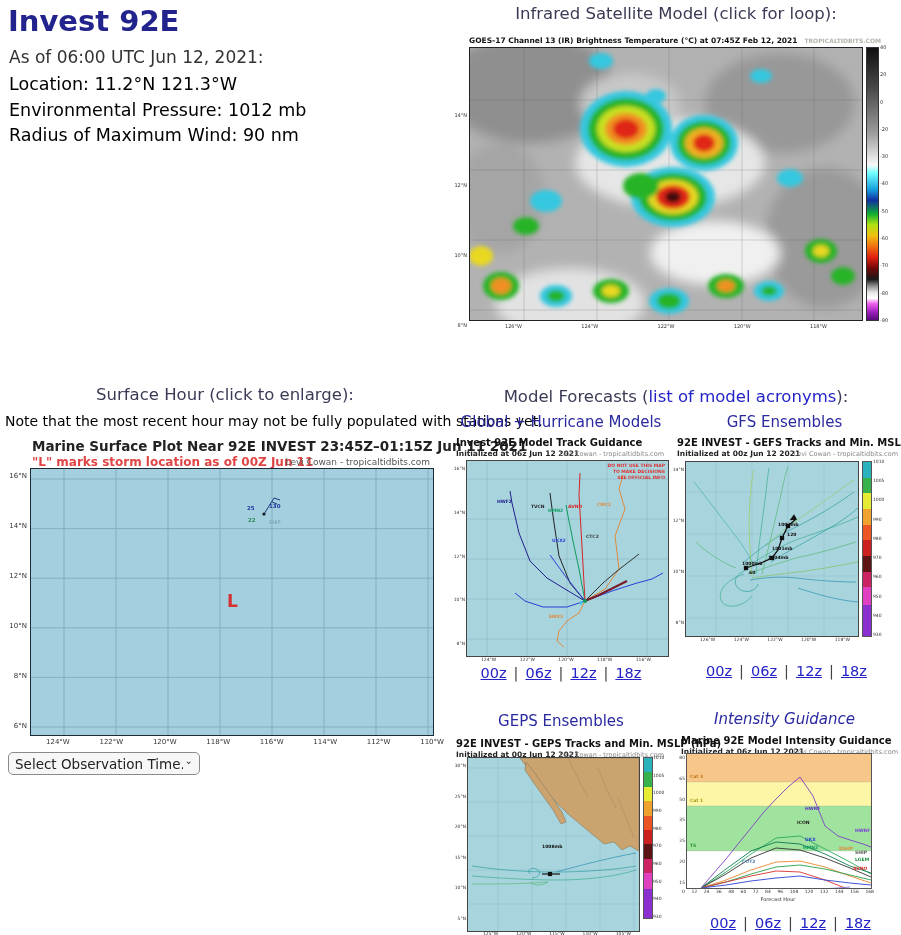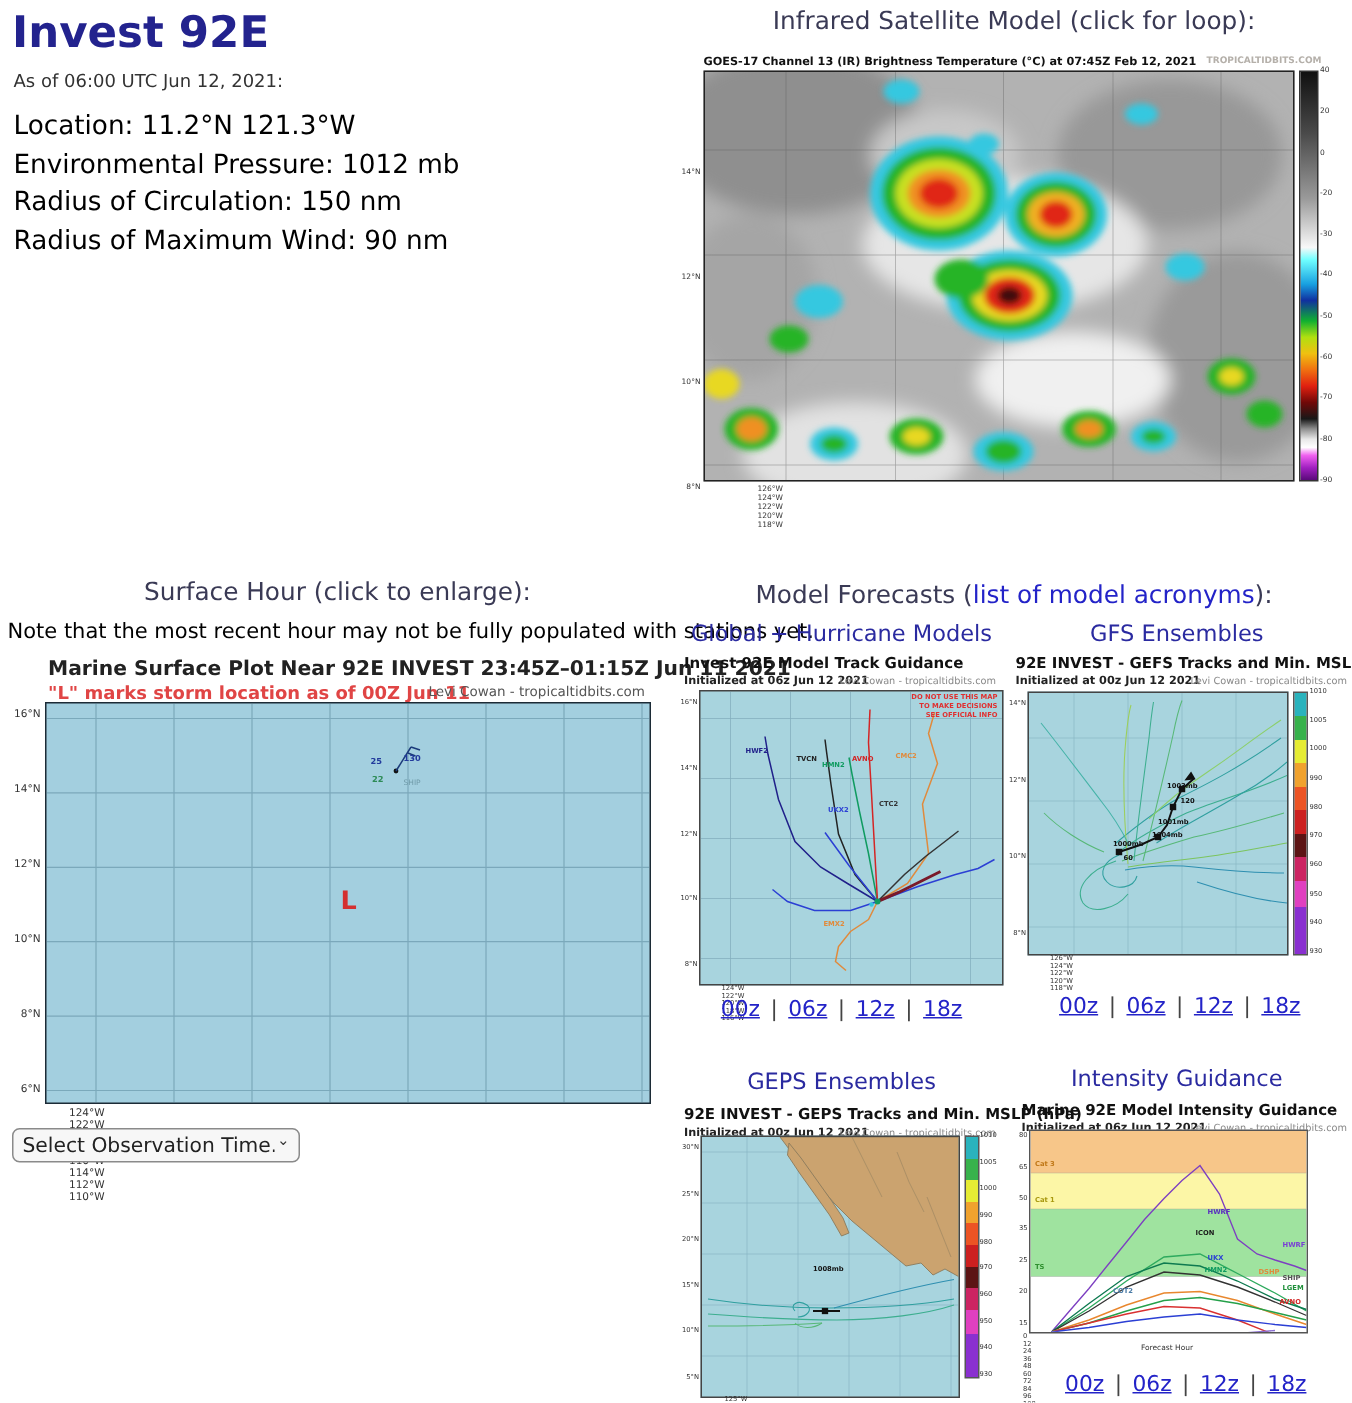--- a/index.html
+++ b/index.html
@@ -2,35 +2,35 @@
 <html><head>
 <meta charset="utf-8">
 <style>
   html,body{margin:0;padding:0;background:#fff;}
   body{width:901px;height:935px;position:relative;overflow:hidden;
        font-family:"DejaVu Sans","Liberation Sans",sans-serif;color:#111;}
   .abs{position:absolute;}
 
   
   #storm-title{left:8px;top:4px;font-size:29px;font-weight:600;color:#23238e;}
-  #storm-asof{left:9px;top:47px;font-size:12px;color:#333;}
+  #storm-asof{left:9px;top:47px;font-size:17px;color:#333;}
   #storm-lines{left:9px;top:72px;}
   #storm-lines span{display:block;font-size:17.5px;line-height:25.5px;color:#000;}
 
   
   .sec-h{font-size:16.5px;color:#3a3a55;text-align:center;}
   .sub-h{font-size:15px;color:#2a2aa0;text-align:center;}
   .mini-title{font-weight:bold;font-size:10px;color:#111;white-space:nowrap;}
   .mini-init{font-weight:bold;font-size:7.5px;color:#222;white-space:nowrap;}
   .mini-attr{font-size:6.5px;color:#888;white-space:nowrap;}
   a.fake-link,{cursor:pointer;}
   .lnk{color:#2323c8;cursor:pointer;}
 
   
-  .ticks-x{display:flex;justify-content:space-between;flex-direction:column;}
+  .ticks-x{display:flex;justify-content:space-between;}
   .ticks-x span{font-size:4.5px;color:#333;white-space:nowrap;}
   .ticks-y{display:flex;flex-direction:column;justify-content:space-between;align-items:flex-end;}
   .ticks-y span{font-size:4.5px;color:#333;white-space:nowrap;}
   .cb-ticks{display:flex;flex-direction:column;justify-content:space-between;align-items:flex-start;}
   .cb-ticks span{font-size:4.5px;color:#333;}
 
   
   #sat-header{left:451px;top:4px;width:450px;}
   #sat-panel{left:467px;top:33px;width:430px;height:300px;}
   #sat-title{left:2px;top:3px;font-size:7.5px;font-weight:bold;color:#111;white-space:nowrap;}
@@ -63,21 +63,21 @@
   #surf-select-wrap::after{content:"⌄";position:absolute;right:7px;top:3px;font-size:10px;color:#333;pointer-events:none;}
   #obs-select{width:100%;height:100%;appearance:none;-webkit-appearance:none;
     border:1px solid #8a8a8a;border-radius:5px;background:#f7f7f7;
     font-family:inherit;font-size:13.5px;color:#222;padding:0 16px 0 6px;}
 
   
   #mf-header{left:451px;top:387px;width:450px;}
   #h-track{left:455px;top:413px;width:212px;}
   #h-gefs{left:672px;top:413px;width:225px;}
   #h-geps{left:455px;top:712px;width:212px;}
-  #h-int{left:672px;top:710px;width:225px;}
+  #h-int{left:672px;top:710px;width:225px;font-style:italic;}
 
   .panel-map{position:absolute;background:#a8d4de;border:1px solid #444;cursor:pointer;}
   .mslp-cb{position:absolute;width:8px;border:0.5px solid #555;
     background:linear-gradient(180deg,#2ab3bd 0%,#2ab3bd 9%,#38b24c 9%,#38b24c 18%,
      #e6ec34 18%,#e6ec34 27%,#f0a22e 27%,#f0a22e 36%,#ec5424 36%,#ec5424 45%,
      #cc2020 45%,#cc2020 54%,#5c1414 54%,#5c1414 63%,#cc2462 63%,#cc2462 72%,
      #e040c0 72%,#e040c0 82%,#8a30d0 82%,#8a30d0 100%);}
   .ov{position:absolute;inset:0;pointer-events:none;}
   .ov span{position:absolute;font-size:4.5px;font-weight:bold;white-space:nowrap;}
   .cycle-links{position:absolute;text-align:center;font-size:14.5px;}
@@ -150,21 +150,20 @@
   #p4-links{left:0px;top:180px;width:221px;}
 </style>
 </head>
 <body>
 
 <div class="abs" id="storm-title" data-name="page-title">Invest 92E</div>
 <div class="abs" id="storm-asof" data-name="as-of-timestamp">As of 06:00 UTC Jun 12, 2021:</div>
 <div class="abs" id="storm-lines" data-name="storm-info-list">
     <span data-name="storm-info-line">Location: 11.2°N 121.3°W</span>
     <span data-name="storm-info-line">Environmental Pressure: 1012 mb</span>
-    <span data-name="storm-info-line">Radius of Circulation: 150 nm</span>
     <span data-name="storm-info-line">Radius of Maximum Wind: 90 nm</span>
   </div>
 
 <div class="abs sec-h" id="sat-header" data-name="satellite-section-header">Infrared Satellite Model (click for loop):</div>
 <div class="abs" id="sat-panel" data-name="satellite-panel">
   <div class="abs" id="sat-title" data-name="satellite-image-title">GOES-17 Channel 13 (IR) Brightness Temperature (°C) at 07:45Z Feb 12, 2021</div>
   <div class="abs" id="sat-wm" data-name="watermark">TROPICALTIDBITS.COM</div>
   <div class="abs" id="sat-img" data-name="satellite-image">
     <svg width="392" height="272" viewBox="0 0 392 272" data-name="satellite-ir-graphic">
       <defs>

